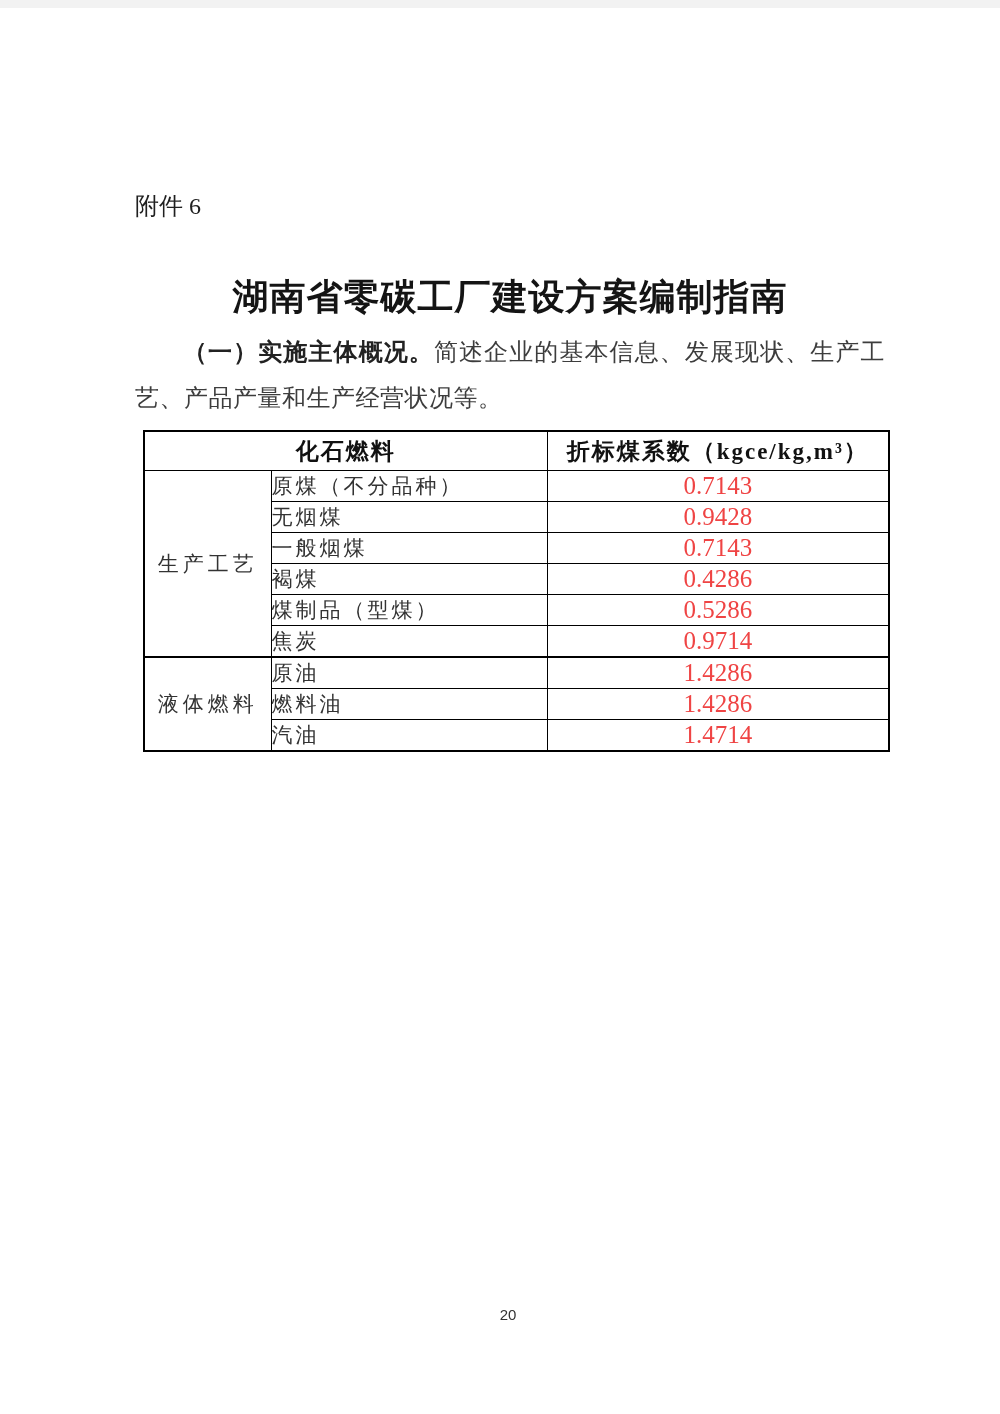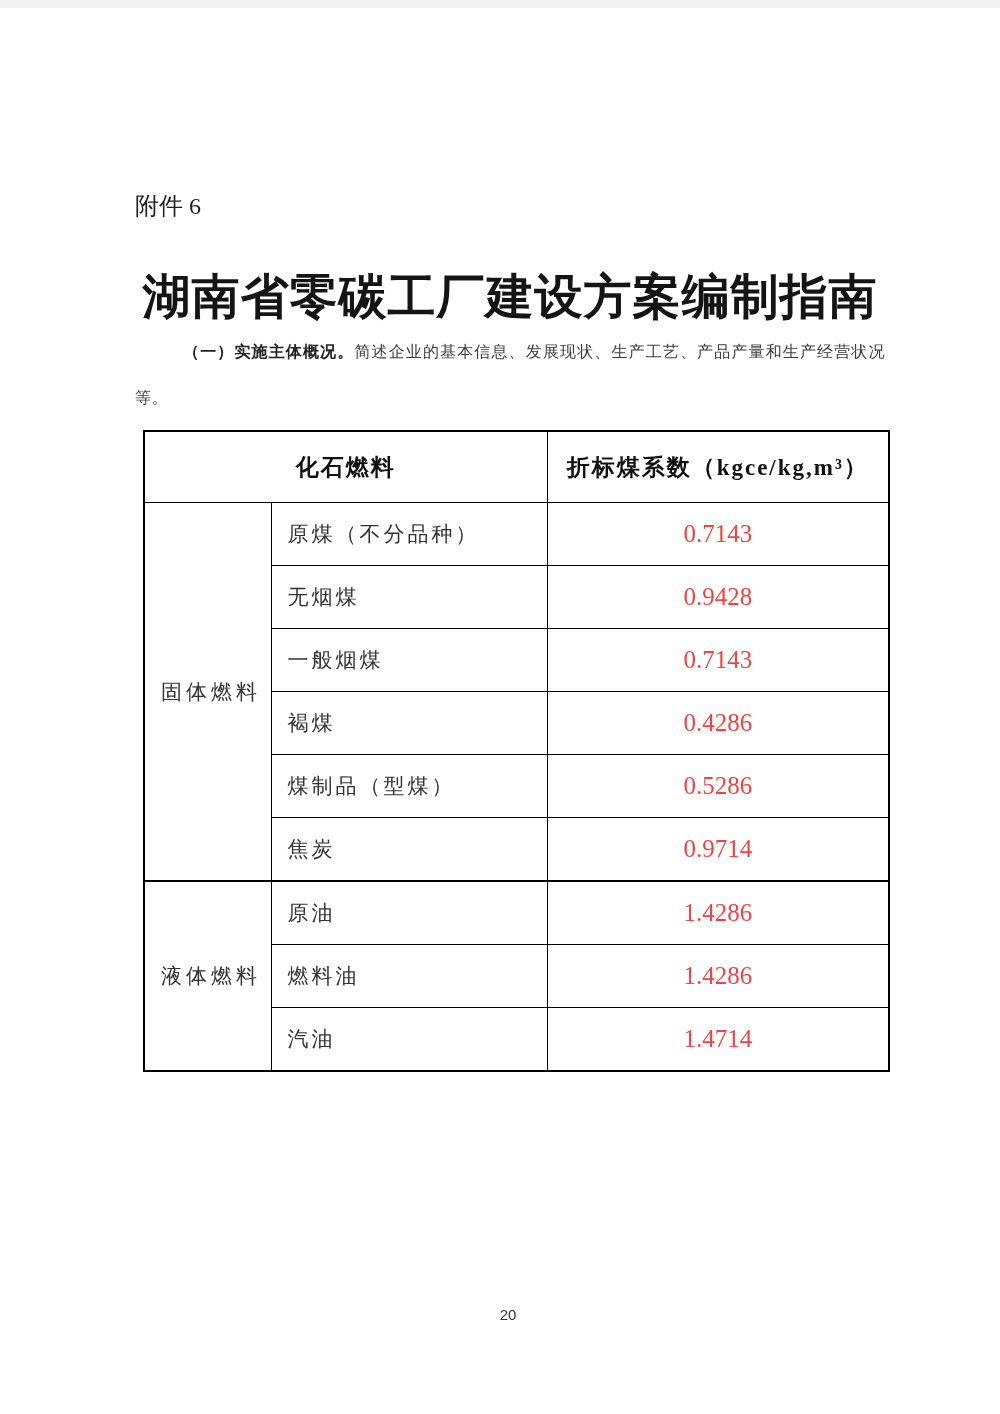--- a/index.html
+++ b/index.html
@@ -16,39 +16,39 @@
     color: #262626;
   }
   .attachment {
     font-size: 24px;
     line-height: 24px;
     color: #1f1f1f;
   }
   .title {
     margin: 57px 0 0 0;
     font-family: "Liberation Sans", "DejaVu Sans", sans-serif;
-    font-size: 48px;
+    font-size: 36px;
     line-height: 44px;
     font-weight: bold;
     text-align: center;
     letter-spacing: 1px;
     color: #141414;
   }
   .heading {
     margin: 63px 0 0 0;
     padding-left: 57px;
     font-family: "Liberation Sans", "DejaVu Sans", sans-serif;
     font-size: 27px;
     line-height: 33px;
     font-weight: bold;
     color: #1a1a1a;
   }
   .para {
     margin: 0;
-    font-size: 16px;
+    font-size: 24px;
     line-height: 46px;
     text-align: justify;
     text-justify: inter-character;
     text-indent: 48px;
     letter-spacing: 0.5px;
     color: #3d3d3d;
   }
   .para.first { margin-top: 10px; }
   .lead {
     font-weight: bold;
@@ -59,21 +59,21 @@
     width: 745px;
     table-layout: fixed;
     border-collapse: collapse;
     border: 2px solid #000;
   }
   table.factors col.c1 { width: 127px; }
   table.factors col.c2 { width: 276px; }
   table.factors col.c3 { width: 342px; }
   table.factors th, table.factors td {
     border: 1px solid #000;
-    padding: 16px;
+    padding: 0;
     vertical-align: middle;
     overflow: hidden;
     white-space: nowrap;
   }
   tr.head-row th {
     height: 38px;
     font-size: 23px;
     font-weight: bold;
     text-align: center;
     letter-spacing: 2px;
@@ -130,21 +130,21 @@
         <col class="c1">
         <col class="c2">
         <col class="c3">
       </colgroup>
     <tbody>
       <tr class="head-row">
         <th colspan="2">化石燃料</th>
         <th>折标煤系数（kgce/kg,m³）</th>
       </tr>
       <tr>
-        <td class="group-cell" rowspan="6">固体燃料</td>
+        <td class="group-cell" rowspan="6">生产工艺</td>
         <td class="fuel-cell">原煤（不分品种）</td>
         <td class="value-cell">0.7143</td>
       </tr>
       <tr>
         <td class="fuel-cell">无烟煤</td>
         <td class="value-cell">0.9428</td>
       </tr>
       <tr>
         <td class="fuel-cell">一般烟煤</td>
         <td class="value-cell">0.7143</td>

